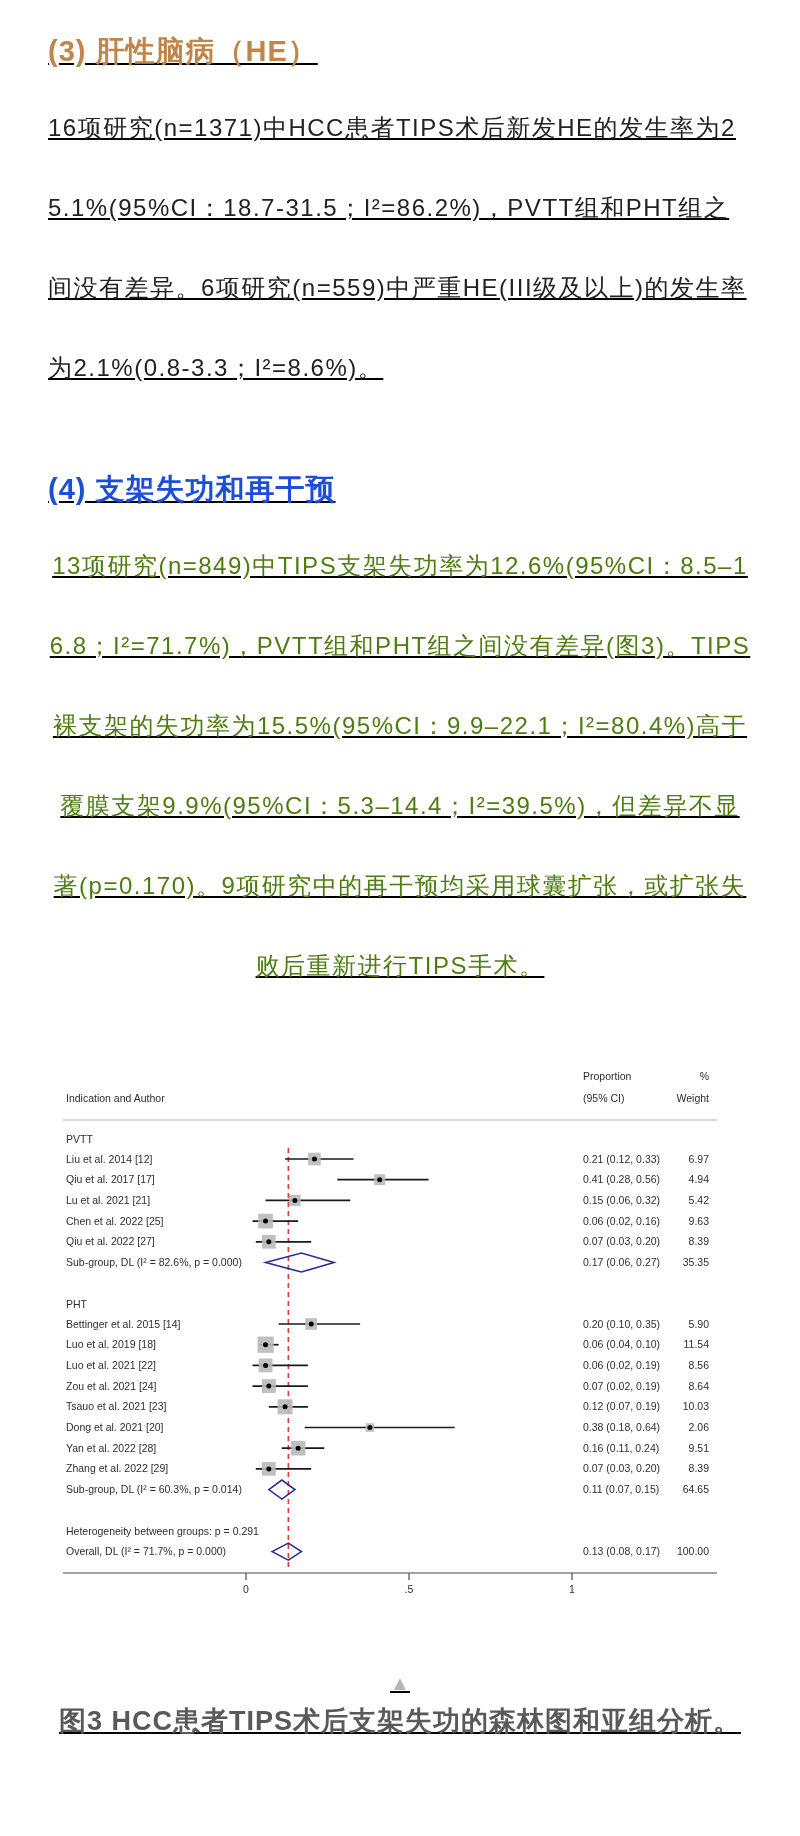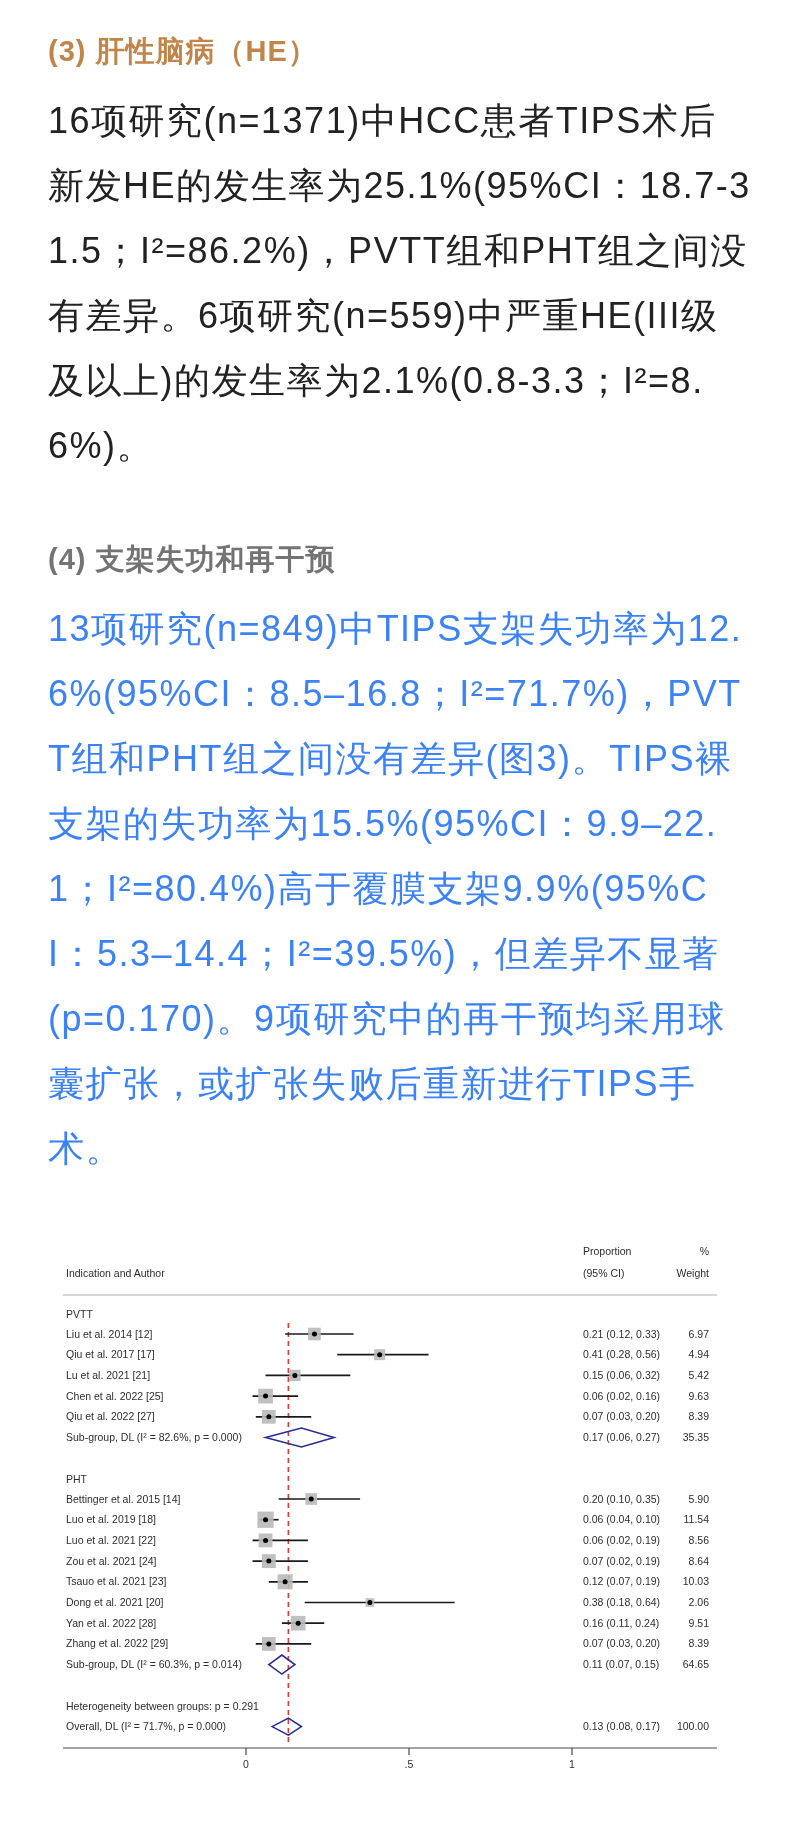--- a/index.html
+++ b/index.html
@@ -1,41 +1,41 @@
 <!DOCTYPE html>
 <html><head>
 <meta charset="utf-8">
 <style>
   html,body{margin:0;padding:0;background:#ffffff;}
   body{width:800px;height:1836px;overflow:hidden;font-family:"Liberation Sans",sans-serif;}
-  .page{width:800px;height:1568px;background:#fff;box-sizing:border-box;}
+  .page{width:800px;height:1568px;background:#fff;box-sizing:border-box;text-decoration:underline;}
   .content{padding:0 48px;}
   h2.sec{font-size:29px;font-weight:700;margin:0;line-height:34px;letter-spacing:1px;}
   .sec3{padding-top:34px;}
   .sec4{padding-top:64px;}
-  p.bodytext{font-size:36px;line-height:65px;margin:20px 0 0 0;color:#222;
+  p.bodytext{font-size:24px;line-height:80px;margin:20px 0 0 0;color:#222;
              letter-spacing:1.5px;text-align:left;word-break:break-all;}
   figure.fig{margin:58px 0 0 7px;padding:0;width:686px;}
   .arrow{ text-align:center;font-size:20px;line-height:28px;margin-top:56px;}
   .caption{margin-top:4px;text-align:center;font-size:27px;font-weight:700;line-height:40px;letter-spacing:1px;}
 </style>
 </head>
 <body>
 
 <div class="page">
   <div class="content">
 
     <section>
       <h2 class="sec sec3" style="color: rgb(193, 133, 74);">(3) 肝性脑病（HE）</h2>
       <p class="bodytext" style="color: rgb(34, 34, 34);">16项研究(n=1371)中HCC患者TIPS术后新发HE的发生率为25.1%(95%CI：18.7-31.5；I²=86.2%)，PVTT组和PHT组之间没有差异。6项研究(n=559)中严重HE(III级及以上)的发生率为2.1%(0.8-3.3；I²=8.6%)。</p>
     </section>
 
     <section>
-      <h2 class="sec sec4" style="color: #737373;">(4) 支架失功和再干预</h2>
-      <p class="bodytext" style="color: #3b82f6;">13项研究(n=849)中TIPS支架失功率为12.6%(95%CI：8.5–16.8；I²=71.7%)，PVTT组和PHT组之间没有差异(图3)。TIPS裸支架的失功率为15.5%(95%CI：9.9–22.1；I²=80.4%)高于覆膜支架9.9%(95%CI：5.3–14.4；I²=39.5%)，但差异不显著(p=0.170)。9项研究中的再干预均采用球囊扩张，或扩张失败后重新进行TIPS手术。</p>
+      <h2 class="sec sec4" style="color: #1d4ed8;">(4) 支架失功和再干预</h2>
+      <p class="bodytext" style="color: #4d7c0f; text-align: center;">13项研究(n=849)中TIPS支架失功率为12.6%(95%CI：8.5–16.8；I²=71.7%)，PVTT组和PHT组之间没有差异(图3)。TIPS裸支架的失功率为15.5%(95%CI：9.9–22.1；I²=80.4%)高于覆膜支架9.9%(95%CI：5.3–14.4；I²=39.5%)，但差异不显著(p=0.170)。9项研究中的再干预均采用球囊扩张，或扩张失败后重新进行TIPS手术。</p>
     </section>
 
     <figure class="fig">
       <svg id="forest-svg" width="686" height="545" viewBox="0 0 686 545">
           <g>
             <text x="11" y="38" text-anchor="start" font-size="10.5" fill="#2e2e2e" font-family="&quot;Liberation Sans&quot;,sans-serif">Indication and Author</text>
             <text x="528" y="16" text-anchor="start" font-size="10.5" fill="#2e2e2e" font-family="&quot;Liberation Sans&quot;,sans-serif">Proportion</text>
             <text x="528" y="38" text-anchor="start" font-size="10.5" fill="#2e2e2e" font-family="&quot;Liberation Sans&quot;,sans-serif">(95% CI)</text>
             <text x="654" y="16" text-anchor="end" font-size="10.5" fill="#2e2e2e" font-family="&quot;Liberation Sans&quot;,sans-serif">%</text>
             <text x="654" y="38" text-anchor="end" font-size="10.5" fill="#2e2e2e" font-family="&quot;Liberation Sans&quot;,sans-serif">Weight</text>

